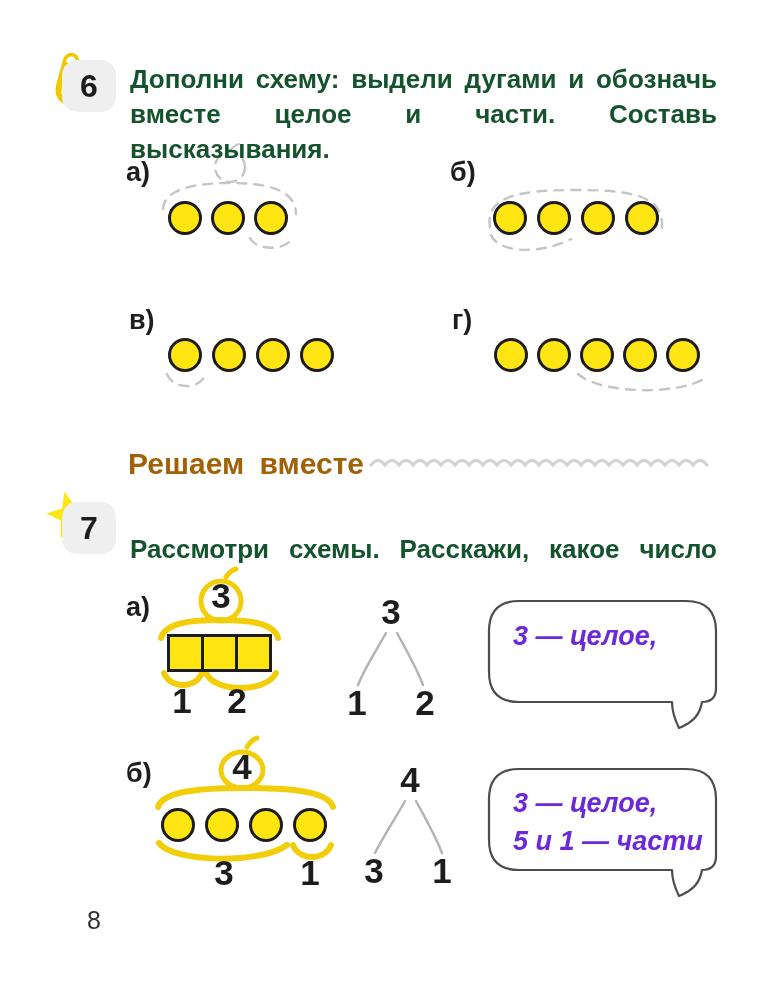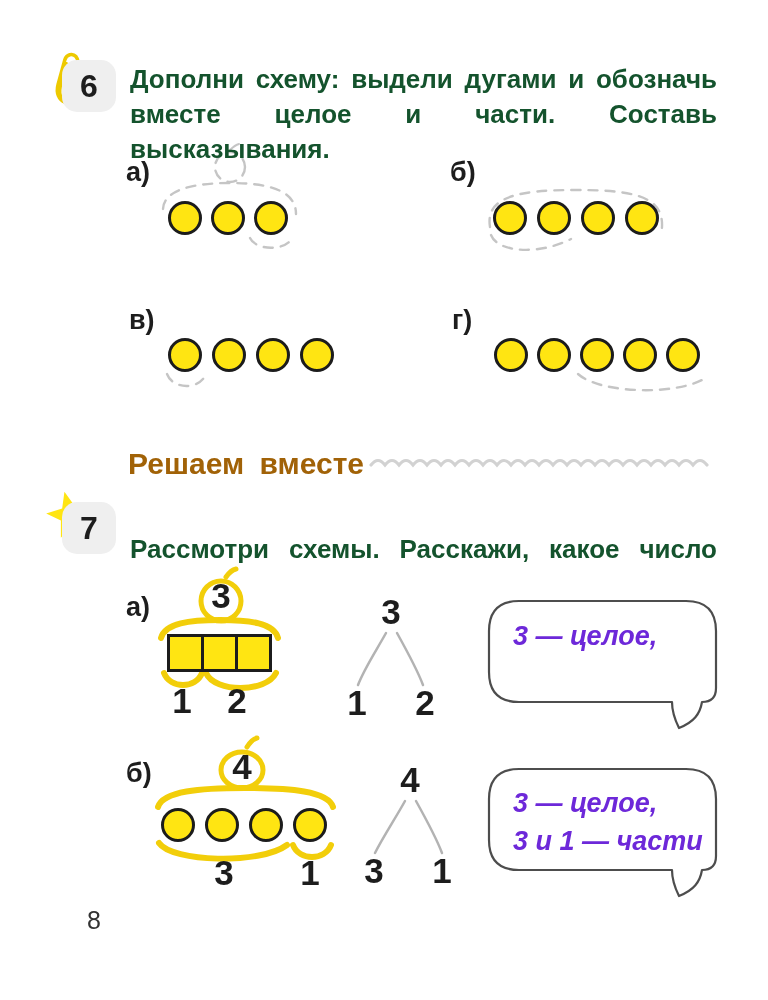--- a/index.html
+++ b/index.html
@@ -182,18 +182,18 @@
     </div>
   <div class="abs num" style="left:209px;top:855px;">3</div>
   <div class="abs num" style="left:295px;top:855px;">1</div>
 
   <div class="abs num" style="left:395px;top:762px;">4</div>
   <div class="abs num" style="left:359px;top:853px;">3</div>
   <div class="abs num" style="left:427px;top:853px;">1</div>
 
   <div class="abs bubble-text" style="left:513px;top:784px;">
     <div>3 — целое,</div>
-    <div>3 и 1 — части</div>
+    <div>5 и 1 — части</div>
   </div>
 
   <div class="abs pagenum" style="left:87px;top:906px;">8</div>
 
 </div>
 
 </body></html>

